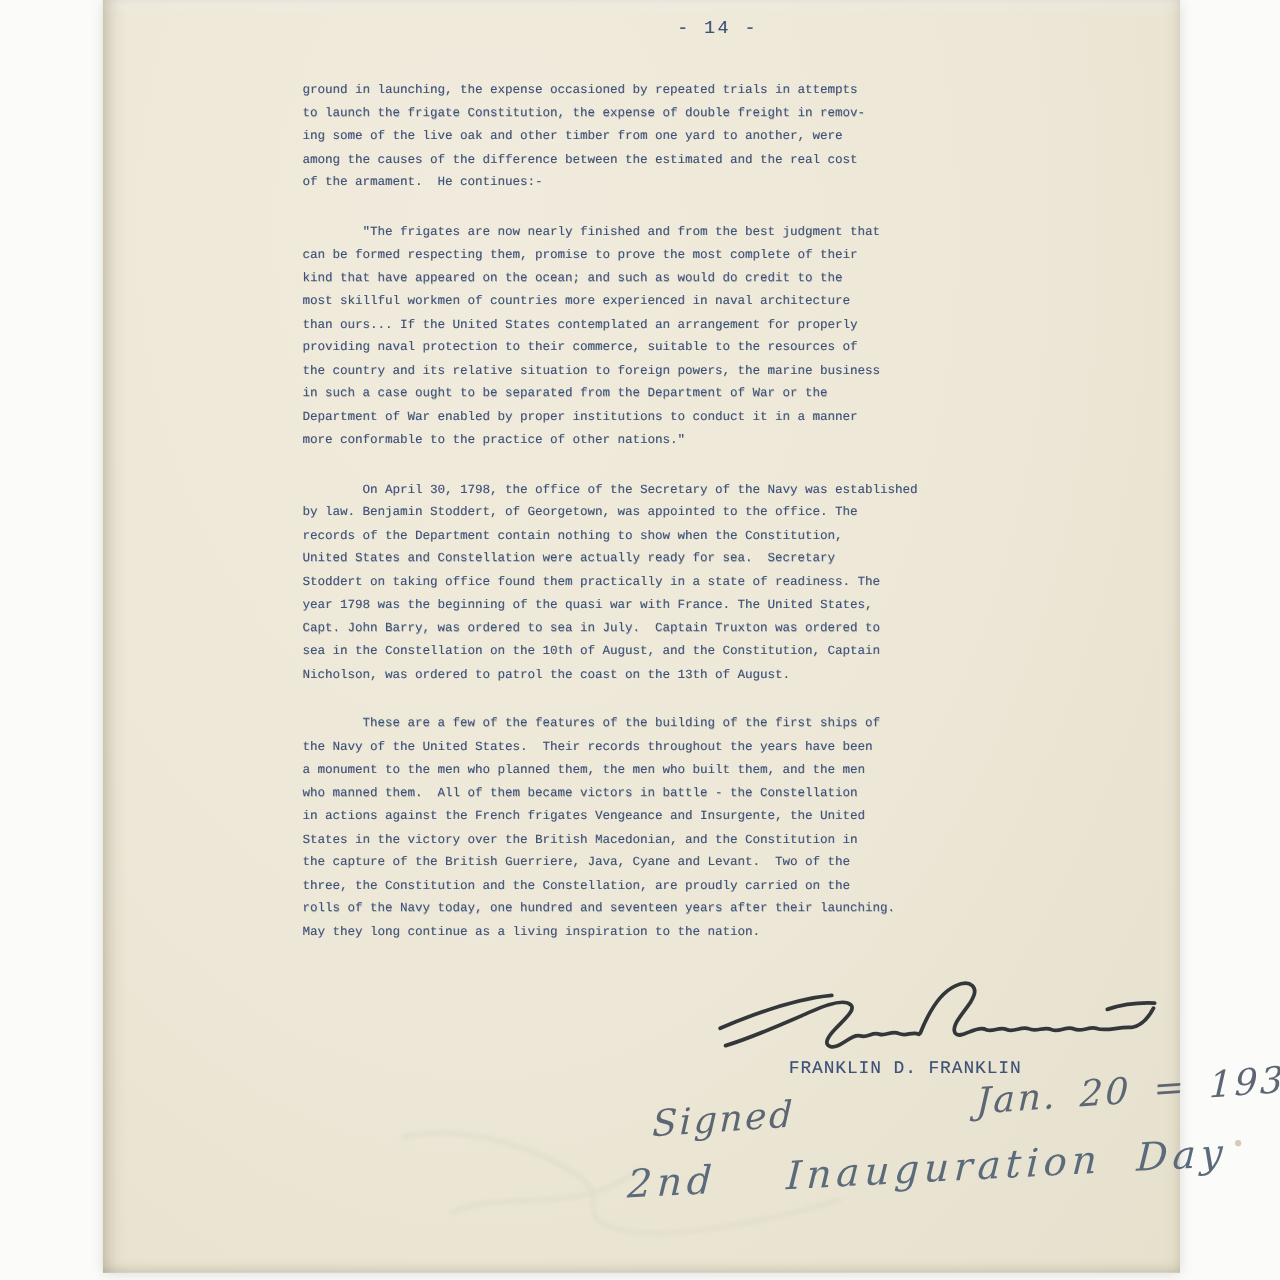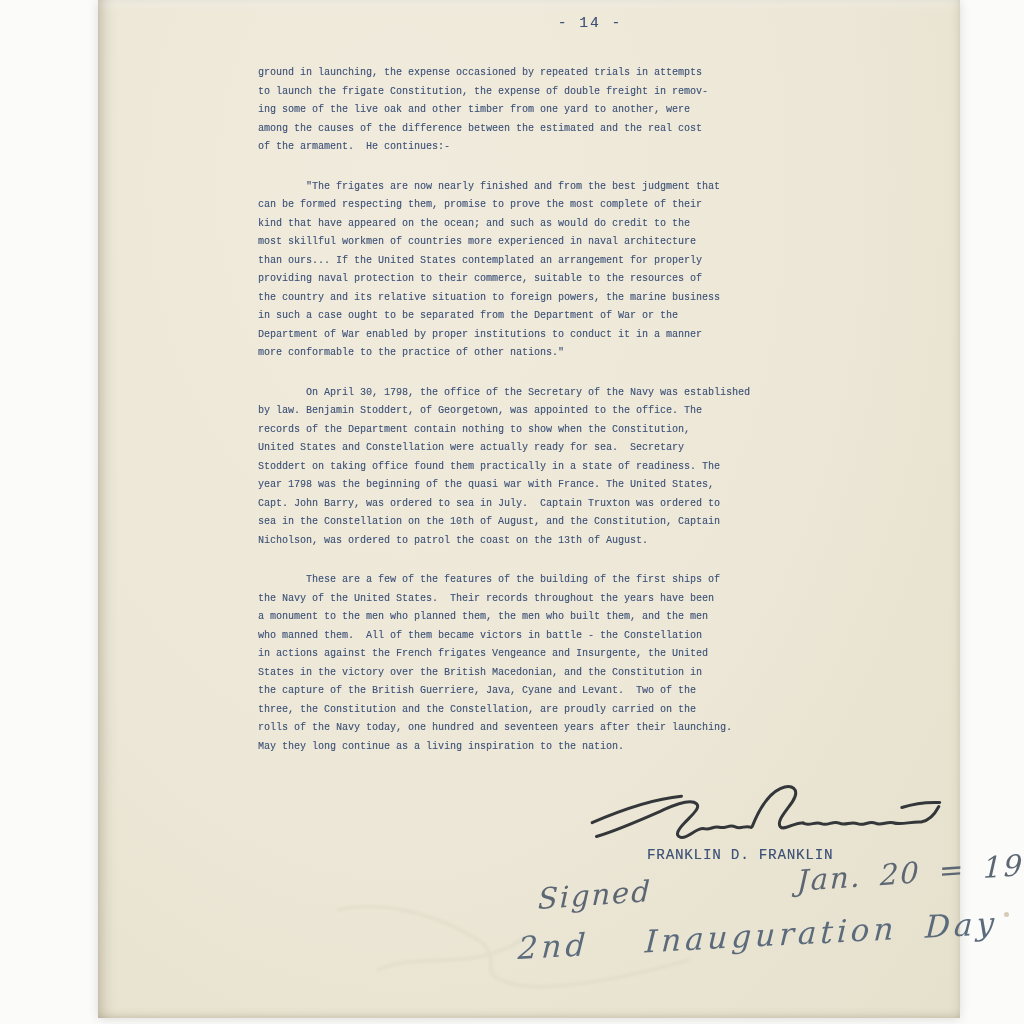--- a/index.html
+++ b/index.html
@@ -3,21 +3,21 @@
 <meta charset="utf-8">
 <style>
   * { margin: 0; padding: 0; box-sizing: border-box; }
   html, body { width: 1024px; height: 1024px; }
   body {
     background: #fbfbfa;
     font-family: "Liberation Mono", monospace;
     position: relative;
     overflow: hidden;
   }
-  .stage { position: absolute; inset: 0; margin-left: 16px; }
+  .stage { position: absolute; inset: 0; }
   .paper {
     position: absolute;
     left: 82px; top: 0; width: 862px; height: 1018px;
     background: radial-gradient(ellipse at 35% 18%, #f0ebdc 0%, #ece7d6 55%, #e6e1cd 100%);
     box-shadow:
       0 1px 10px rgba(0,0,0,0.12),
       inset 10px 0 16px -8px rgba(115,105,80,0.45),
       inset -6px 0 12px -7px rgba(115,105,80,0.30),
       inset 0 12px 10px -8px rgba(255,255,255,0.55),
       inset 0 -8px 10px -7px rgba(115,105,80,0.18);

